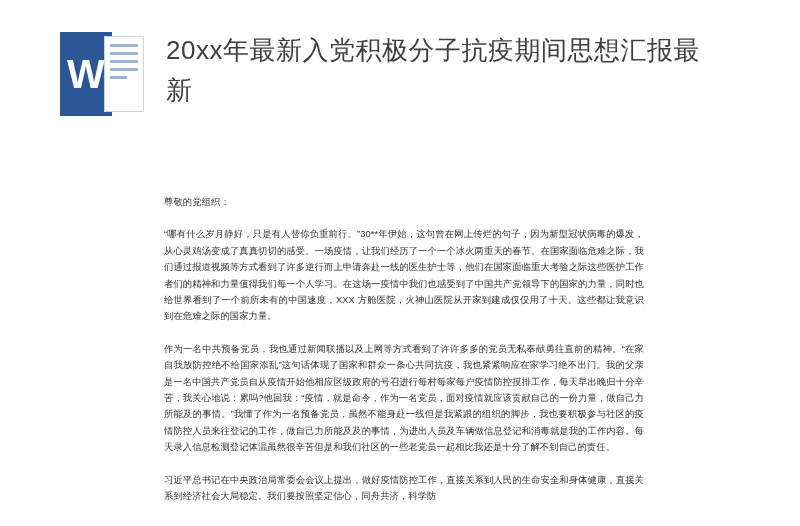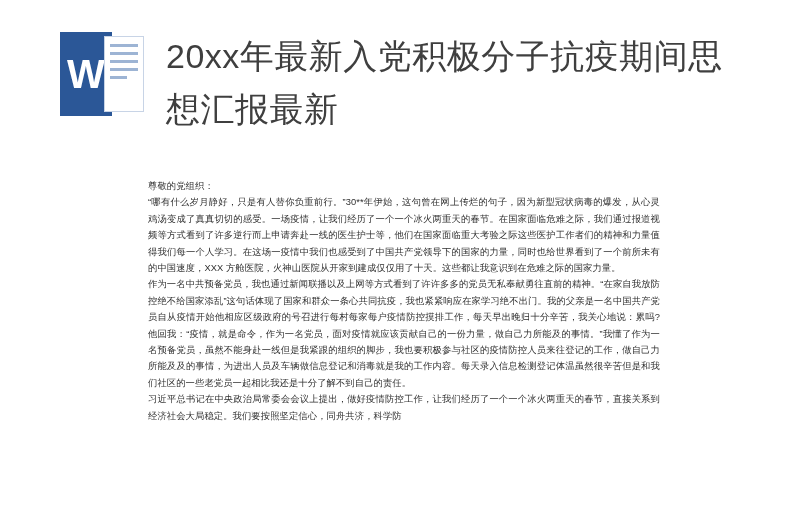--- a/index.html
+++ b/index.html
@@ -68,41 +68,41 @@
   }
   .word-icon .page-sheet i {
     display: block;
     height: 3px;
     background: #9db4d4;
     margin-bottom: 5px;
   }
   .word-icon .page-sheet i.short { width: 62%; }
   .doc-title {
     margin-left: 22px;
-    font-size: 34px;
+    font-size: 26px;
     line-height: 1.55;
     color: #3f3f3f;
     font-weight: normal;
     max-width: 560px;
     letter-spacing: 0.5px;
   }
   
   .doc-body {
     position: absolute;
     left: 148px;
     top: 178px;
     width: 512px;
     font-size: 9.3px;
     line-height: 16.4px;
     color: #2f2f2f;
     text-align: justify;
     letter-spacing: 0.1px;
   }
   .doc-body p {
-    margin: 0;
+    margin: 16px;
     text-indent: 0;
   }
   .doc-body p.indent {
     text-indent: 0;
   }
 </style>
 </head>
 <body>
 
 <div class="page">
@@ -118,16 +118,16 @@
         <i class="short"></i>
       </div>
     </div>
     <div class="doc-title">20xx年最新入党积极分子抗疫期间思想汇报最新</div>
   </div>
 
   <div class="doc-body">
     <p>尊敬的党组织：</p>
     <p class="indent">“哪有什么岁月静好，只是有人替你负重前行。”30**年伊始，这句曾在网上传烂的句子，因为新型冠状病毒的爆发，从心灵鸡汤变成了真真切切的感受。一场疫情，让我们经历了一个一个冰火两重天的春节。在国家面临危难之际，我们通过报道视频等方式看到了许多逆行而上申请奔赴一线的医生护士等，他们在国家面临重大考验之际这些医护工作者们的精神和力量值得我们每一个人学习。在这场一疫情中我们也感受到了中国共产党领导下的国家的力量，同时也给世界看到了一个前所未有的中国速度，XXX 方舱医院，火神山医院从开家到建成仅仅用了十天。这些都让我意识到在危难之际的国家力量。</p>
     <p class="indent">作为一名中共预备党员，我也通过新闻联播以及上网等方式看到了许许多多的党员无私奉献勇往直前的精神。“在家自我放防控绝不给国家添乱”这句话体现了国家和群众一条心共同抗疫，我也紧紧响应在家学习绝不出门。我的父亲是一名中国共产党员自从疫情开始他相应区级政府的号召进行每村每家每户疫情防控摸排工作，每天早出晚归十分辛苦，我关心地说：累吗?他回我：“疫情，就是命令，作为一名党员，面对疫情就应该贡献自己的一份力量，做自己力所能及的事情。”我懂了作为一名预备党员，虽然不能身赴一线但是我紧跟的组织的脚步，我也要积极参与社区的疫情防控人员来往登记的工作，做自己力所能及及的事情，为进出人员及车辆做信息登记和消毒就是我的工作内容。每天录入信息检测登记体温虽然很辛苦但是和我们社区的一些老党员一起相比我还是十分了解不到自己的责任。</p>
-    <p class="indent">习近平总书记在中央政治局常委会会议上提出，做好疫情防控工作，让我们经历了一个一个冰火两重天的春节，直接关系到经济社会大局稳定。我们要按照坚定信心，同舟共济，科学防</p>
+    <p class="indent">习近平总书记在中央政治局常委会会议上提出，做好疫情防控工作，直接关系到人民的生命安全和身体健康，直接关系到经济社会大局稳定。我们要按照坚定信心，同舟共济，科学防</p>
   </div>
 
 </div>
 
 </body></html>

